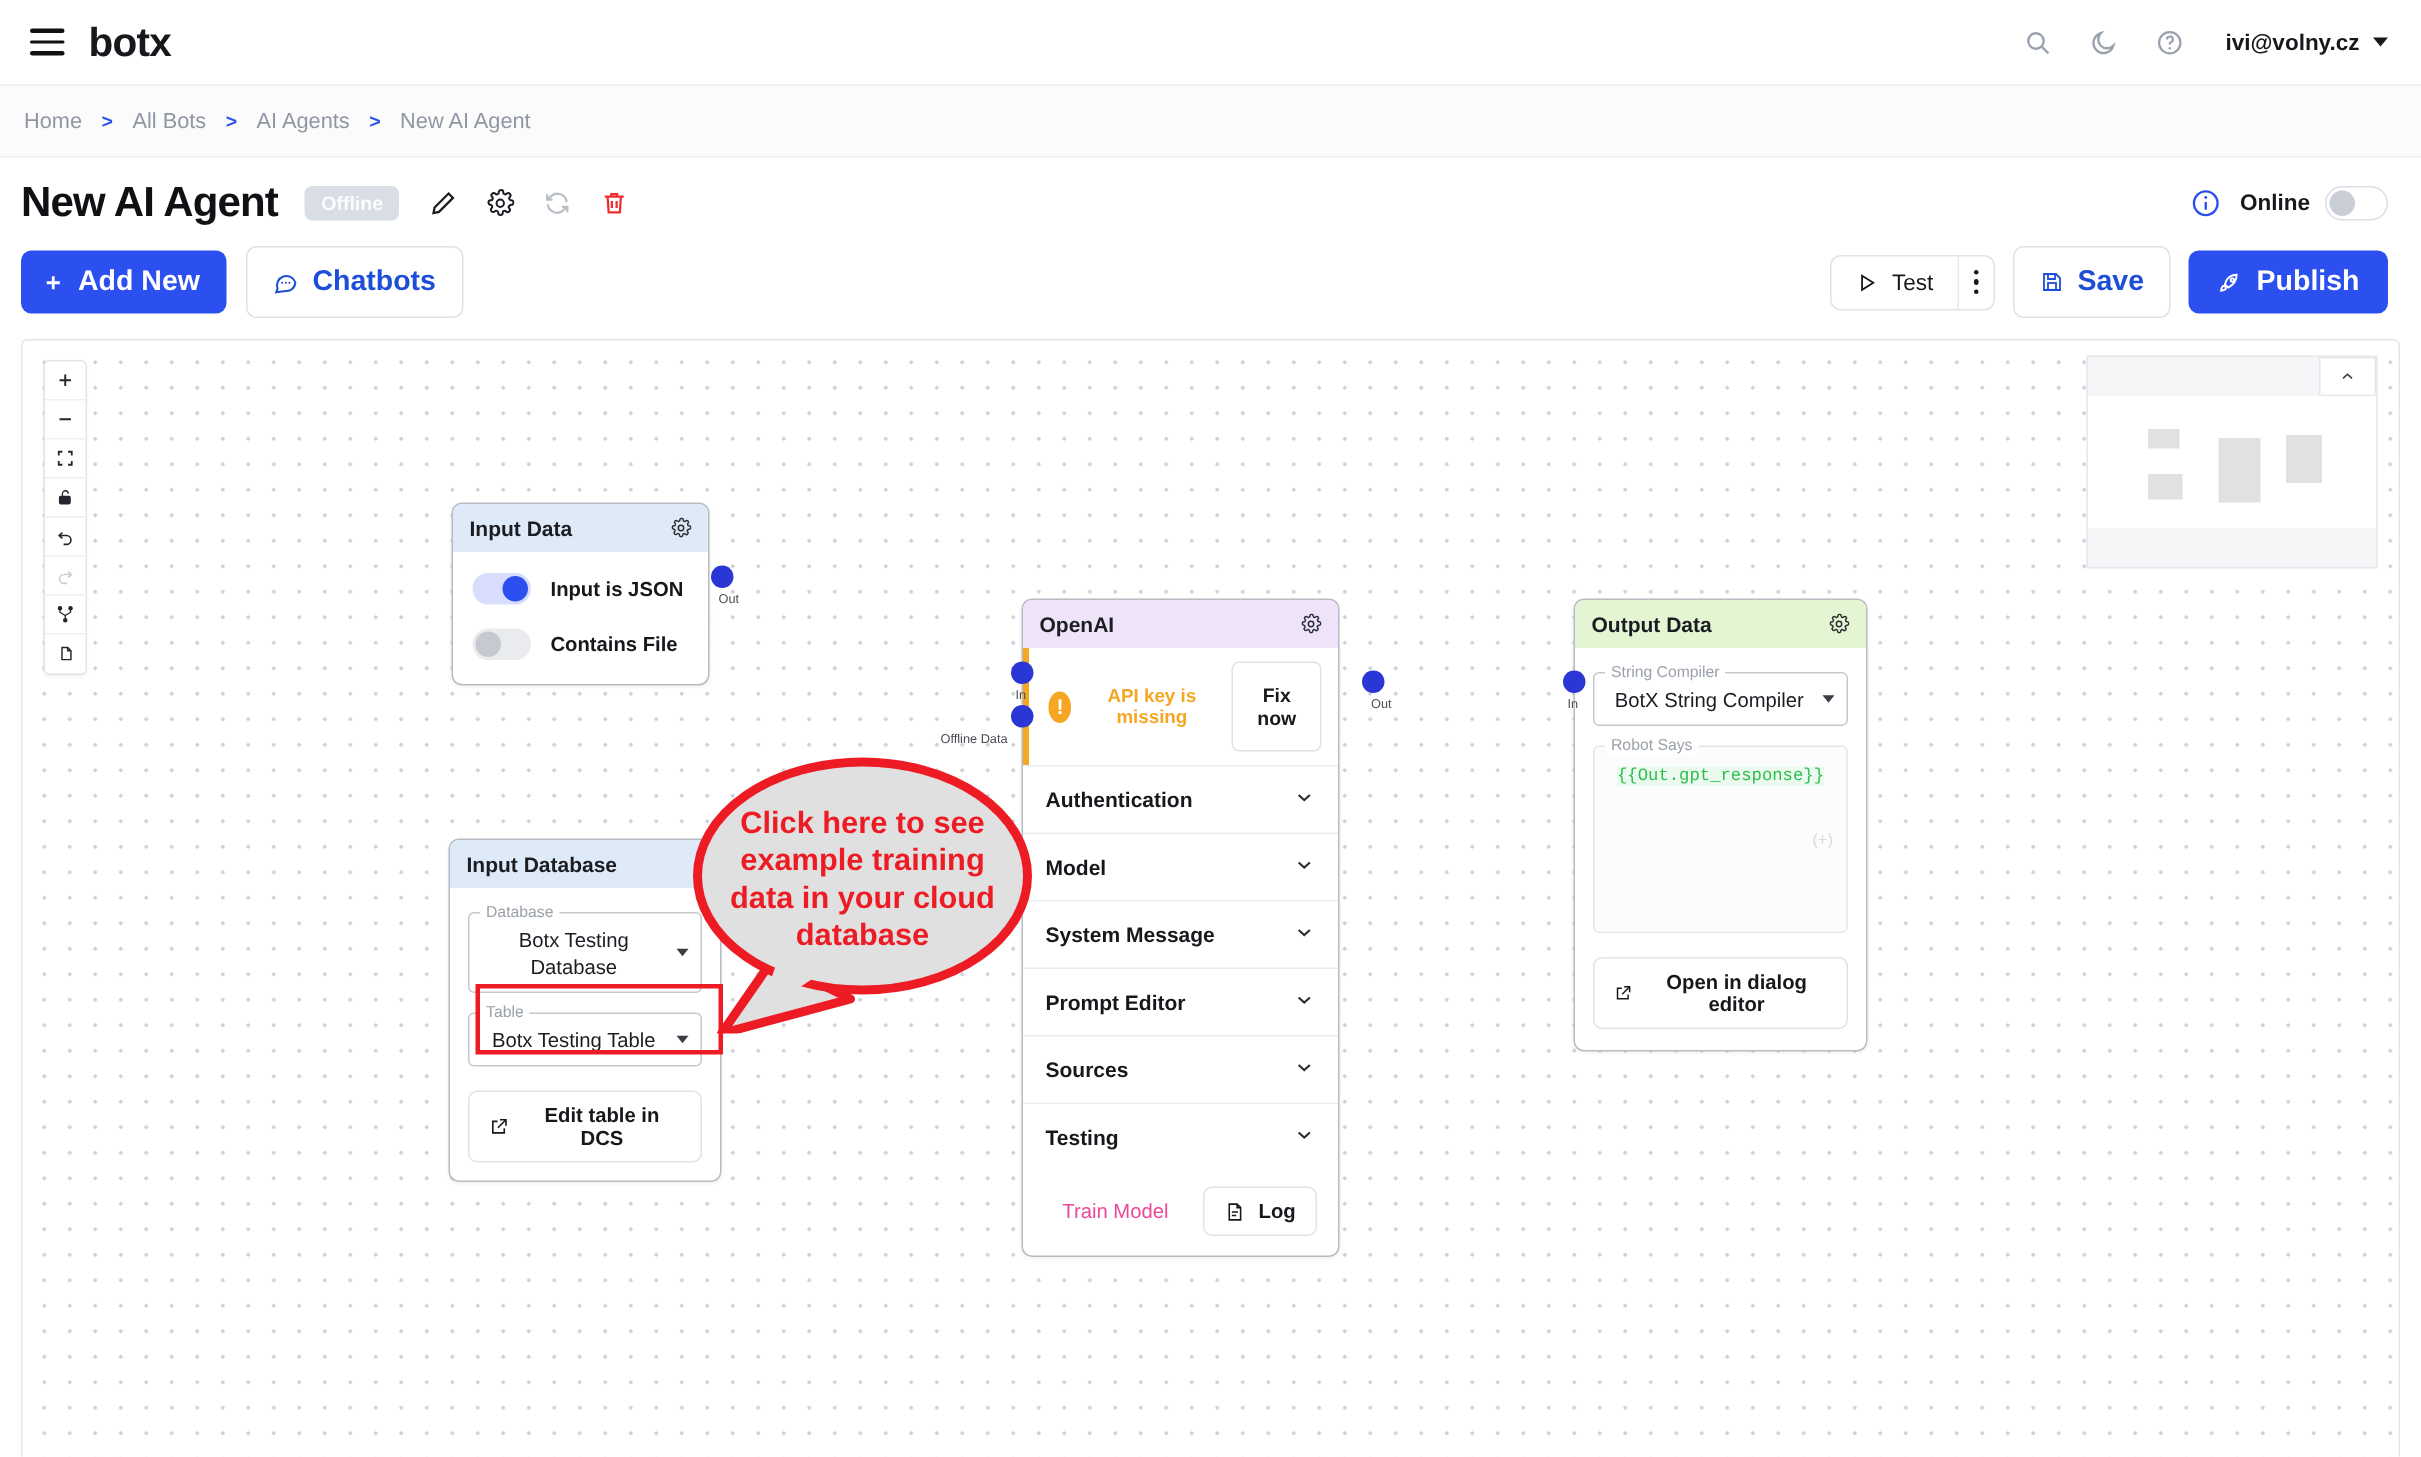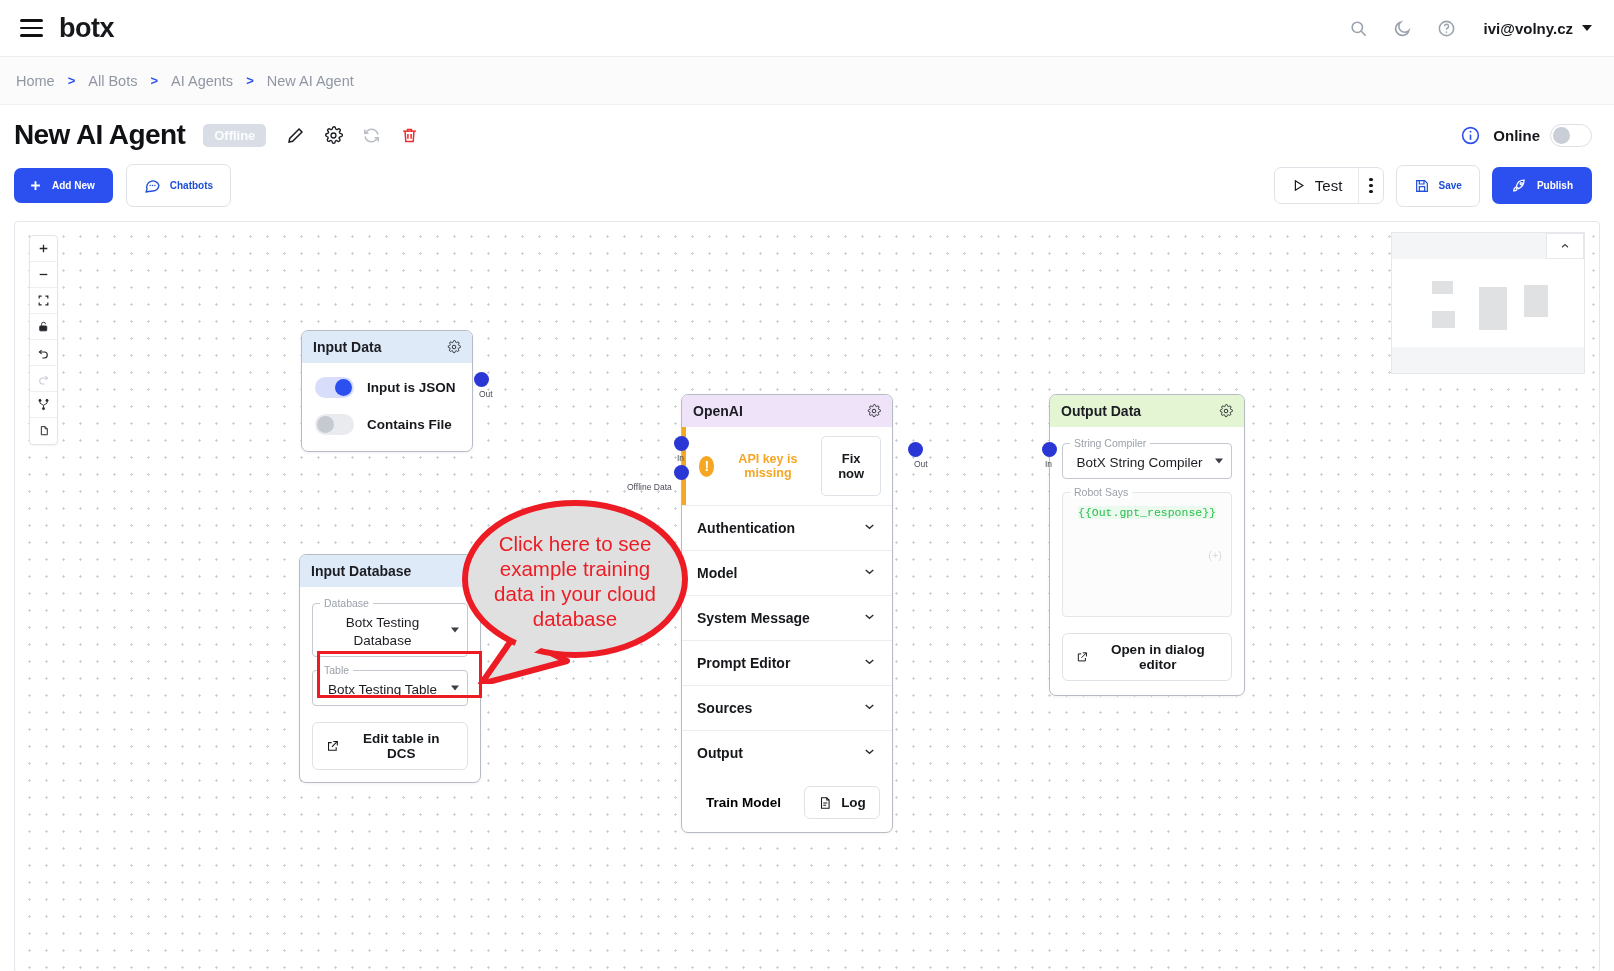--- a/index.html
+++ b/index.html
@@ -50,21 +50,21 @@
   .info-ico { color:#2b50ef; }
   .online-label { font-size:15px; font-weight:700; color:#16181c; }
   .toggle-pill {
     width:42px;height:23px;border-radius:14px;border:1px solid #dcdfe5;background:#fff;
     display:flex;align-items:center;padding:2px;cursor:pointer;
   }
   .toggle-pill .knob { width:17px;height:17px;border-radius:50%;background:#c9ced7; }
 
   
   .actionrow { display:flex; align-items:center; padding: 13px 22px 14px 14px; }
-  .btn { display:inline-flex; align-items:center; gap:9px; font-size:10px; font-weight:700; cursor:pointer; border-radius:7px; }
+  .btn { display:inline-flex; align-items:center; gap:9px; font-size:19px; font-weight:700; cursor:pointer; border-radius:7px; }
   .btn-primary { background:#2b50ef; color:#fff; padding:10px 18px 10px 14px; }
   .btn-outline { background:#fff; color:#1d4ed8; border:1px solid #dfe2e7; padding:12px 17px;justify-content:space-between; }
   .act-right { margin-left:auto; display:flex; align-items:center; gap:12px; }
   .split { display:flex; align-items:stretch; border:1px solid #dfe2e7; border-radius:7px; overflow:hidden; background:#fff; }
   .split .seg { display:flex;align-items:center;gap:9px; padding:9px 16px; font-size:15px;font-weight:400;color:#16181c;cursor:pointer; }
   .split .divider { width:1px; background:#e6e8ec; }
   .split .kebab { padding:9px 10px; display:flex;align-items:center; cursor:pointer; }
   .dots { display:flex;flex-direction:column;gap:3px;align-items:center; }
   .dots i { width:3.2px;height:3.2px;border-radius:50%;background:#16181c;display:block; }
   .btn-publish { background:#2b50ef;color:#fff;padding:10px 19px; }
@@ -136,34 +136,34 @@
   .alert {
     display:flex; align-items:center; gap:13px;
     border-left:4px solid #f5a623; padding:9px 11px 9px 13px;
   }
   .alert .a-ico { width:21px;height:21px;border-radius:50%;background:#f5a623;color:#fff;display:flex;align-items:center;justify-content:center;font-size:14px;font-weight:800; }
   .alert .a-txt { font-size:12.5px; font-weight:700; color:#f5a623; }
   .alert .a-btn { margin-left:auto; border:1px solid #dfe2e7;background:#fff;border-radius:5px;padding:14px 11px;font-size:13px;font-weight:700;color:#16181c;cursor:pointer; }
   .acc-row { display:flex;align-items:center; padding:13px 15px; border-top:1px solid #ebedf0; font-size:14px;font-weight:700;color:#16181c; cursor:pointer; }
   .acc-row .chev { margin-left:auto; color:#2a2d33; }
   .oa-footer { display:flex; align-items:center; justify-content:center; gap:11px; padding:11px 0 13px; }
-  .oa-footer .plainbtn { font-size:13.5px;font-weight:700;color:#000000;padding:8px 12px;cursor:pointer; }
+  .oa-footer .plainbtn { font-size:13.5px;font-weight:400;color:#ec4899;padding:8px 12px;cursor:pointer; }
 
   
   .textarea-box { position:relative; border:1px solid #e4e6ea; border-radius:4px; background:#fcfcfd; height:125px; margin-bottom:16px; padding:9px; }
   .textarea-box .flabel { position:absolute; top:-7px; left:7px; background:#fff; padding:0 4px; font-size:10.5px; color:#9ba1aa; }
   .code-tok { font-family:"Liberation Mono", monospace; font-size:11.5px; color:#2bc04e; background:#ecf9ee; }
   .plus-mini { position:absolute; right:9px; top:50%; transform:translateY(-50%); font-size:11px; color:#d9dce1; }
 
   
   .callout { position:absolute; z-index:9; }
   .callout-text {
     position:absolute; left:0; top:0; width:100%; height:100%;
     display:flex; flex-direction:column; align-items:center; justify-content:center;
-    text-align:center; color:#ed1c24; font-weight:400; font-size:20.5px; line-height:25px;
+    text-align:center; color:#ed1c24; font-weight:700; font-size:20.5px; line-height:25px;
     padding: 0 26px; pointer-events:none;
   }
   .hl-rect { position:absolute; border:3.5px solid #ed1c24; z-index:8; }
 
   
   .edges { position:absolute; inset:0; z-index:2; pointer-events:none; }
 </style>
 </head>
 <body>
 
@@ -488,21 +488,21 @@
             <path d="M6 9.5l6 5.5 6-5.5"></path>
           </svg></span>
     </div>
     <div class="acc-row">
       <span>Sources</span>
       <span class="chev"><svg width="15" height="15" viewBox="0 0 24 24" fill="none" stroke="currentColor" stroke-width="2.2">
             <path d="M6 9.5l6 5.5 6-5.5"></path>
           </svg></span>
     </div>
     <div class="acc-row">
-      <span>Output</span>
+      <span>Testing</span>
       <span class="chev"><svg width="15" height="15" viewBox="0 0 24 24" fill="none" stroke="currentColor" stroke-width="2.2">
             <path d="M6 9.5l6 5.5 6-5.5"></path>
           </svg></span>
     </div>
 
     <div class="oa-footer">
       <span class="plainbtn">Train Model</span>
       <span class="node-btn">
         <svg width="14" height="14" viewBox="0 0 24 24" fill="none" stroke="currentColor" stroke-width="1.8">
             <path d="M6 3h9l4 4v14H6z"></path>

